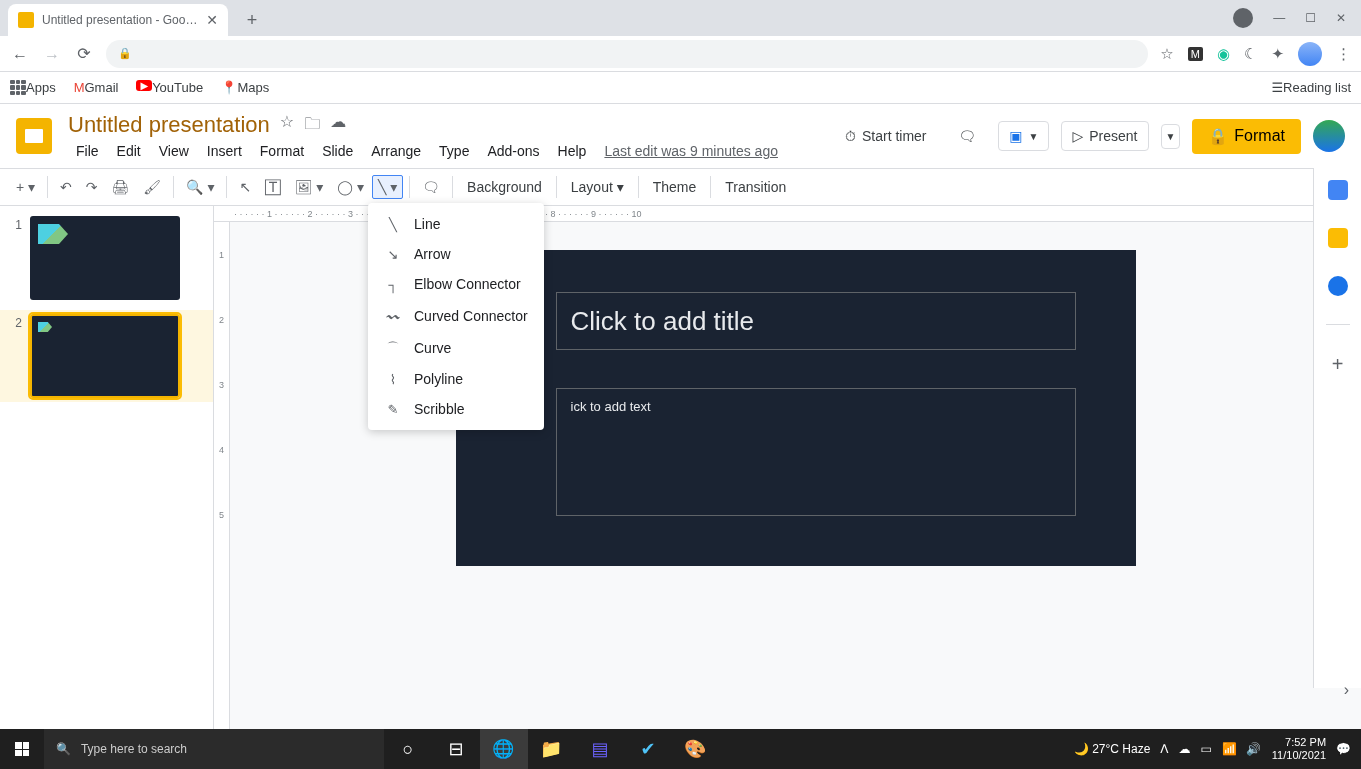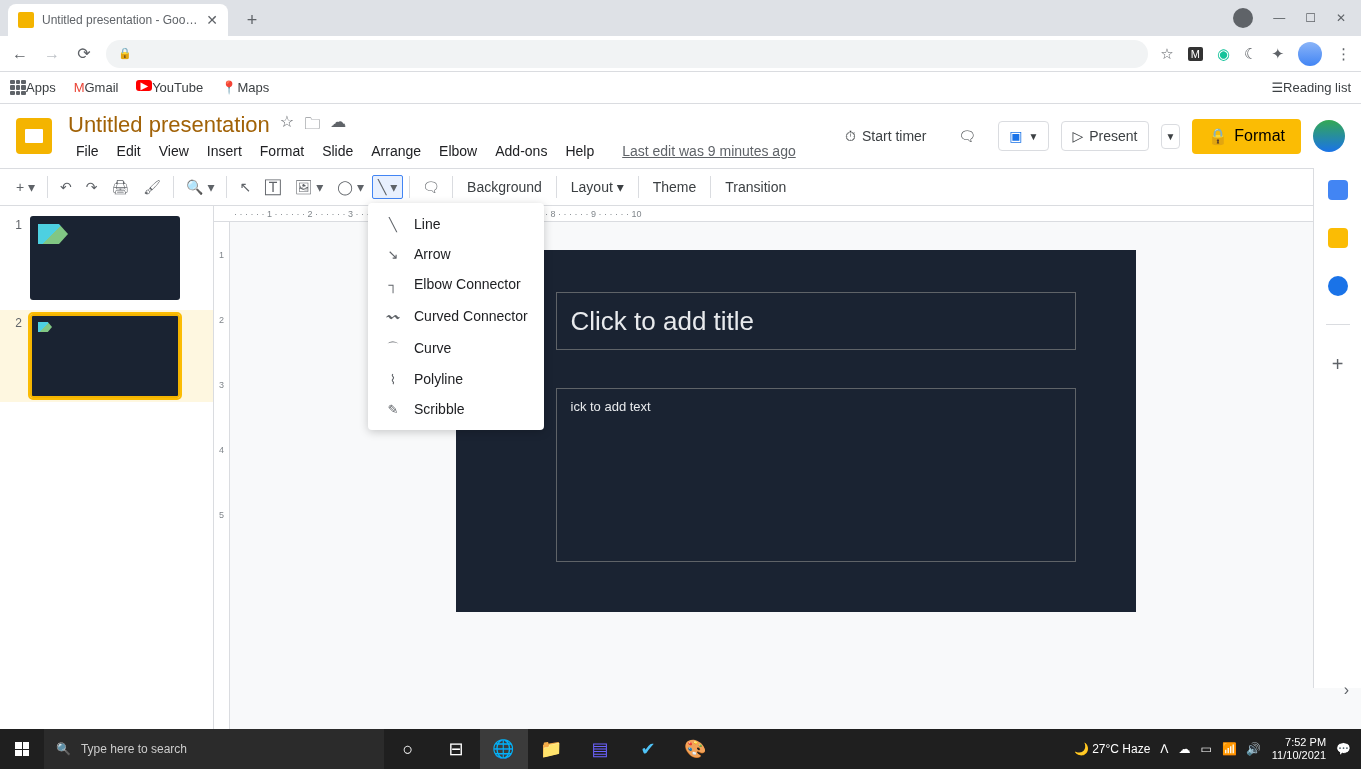--- a/index.html
+++ b/index.html
@@ -35,21 +35,21 @@
 .app-header { height: 64px; display: flex; align-items: center; padding: 0 16px; gap: 8px; }
 .slides-logo { width: 36px; height: 36px; background: #f4b400; border-radius: 4px; display: flex; align-items: center; justify-content: center; margin-right: 8px; }
 .slides-logo::after { content: ""; width: 18px; height: 14px; background: #fff; border-radius: 1px; }
 .title-zone { display: flex; flex-direction: column; }
 .title-row { display: flex; align-items: center; gap: 10px; }
 .doc-title { font-size: 22px; color: #a16207; }
 .title-icons { display: flex; gap: 10px; color: #5f6368; font-size: 16px; }
 .title-icons span { cursor: pointer; }
 .menu-row { display: flex; gap: 2px; font-size: 14px; color: #202124; margin-top: 2px; }
 .menu-row span { padding: 2px 8px; cursor: pointer; }
-.menu-row .last-edit { color: #5f6368; text-decoration: underline; margin-left: 10px; }
+.menu-row .last-edit { color: #5f6368; text-decoration: underline; }
 .header-right { margin-left: auto; display: flex; align-items: center; gap: 12px; }
 .hdr-btn { display: flex; align-items: center; gap: 6px; font-size: 14px; color: #3c4043; padding: 6px 10px; border-radius: 4px; cursor: pointer; }
 .hdr-btn.bordered { border: 1px solid #dadce0; }
 .share-btn { background: #fbbc04; padding: 8px 16px; border-radius: 4px; font-weight: 500; display: flex; align-items: center; gap: 6px; cursor: pointer; }
 .avatar-img { width: 32px; height: 32px; border-radius: 50%; background: linear-gradient(#34a853,#1a73e8); }
 
 
 .toolbar { height: 38px; border-top: 1px solid #dadce0; border-bottom: 1px solid #dadce0; display: flex; align-items: center; padding: 0 10px; gap: 2px; position: relative; }
 .tb-btn { padding: 4px 6px; color: #5f6368; font-size: 14px; cursor: pointer; border-radius: 2px; display: flex; align-items: center; gap: 2px; }
 .tb-sep { width: 1px; height: 22px; background: #dadce0; margin: 0 4px; }
@@ -65,21 +65,21 @@
 .thumb-slide { width: 150px; height: 84px; background: #1a2332; border: 2px solid transparent; border-radius: 3px; position: relative; overflow: hidden; }
 .thumb-slide.selected { border-color: #f4b400; outline: 2px solid #fbbc04; }
 .thumb-row.active { background: #fef7e0; margin-left: -8px; margin-right: -8px; padding: 4px 8px; border-radius: 0; }
 .thumb-shape { position: absolute; top: 6px; left: 6px; width: 30px; height: 20px; background: linear-gradient(135deg,#4dd0e1 50%,#81c784 50%); clip-path: polygon(0 0,70% 0,100% 50%,70% 100%,0 100%); }
 
 .canvas-area { flex: 1; background: #f8f9fa; position: relative; display: flex; flex-direction: column; }
 .ruler-h { height: 16px; background: #fff; border-bottom: 1px solid #dadce0; font-size: 9px; color: #80868b; display: flex; align-items: center; padding-left: 20px; letter-spacing: 30px; }
 .canvas-body { flex: 1; display: flex; }
 .ruler-v { width: 16px; background: #fff; border-right: 1px solid #dadce0; font-size: 9px; color: #80868b; display: flex; flex-direction: column; align-items: center; padding-top: 28px; gap: 55px; }
 .slide-stage { flex: 1; display: flex; align-items: flex-start; justify-content: center; padding-top: 28px; position: relative; }
-.slide { width: 680px; height: 362px; background: #1a2332; position: relative; }
+.slide { width: 680px; height: 316px; background: #1a2332; position: relative; }
 .slide-title-box { position: absolute; top: 42px; left: 100px; right: 60px; height: 58px; border: 1px solid #5f6368; display: flex; align-items: center; padding: 0 14px; color: #e8eaed; font-size: 26px; }
 .slide-text-box { position: absolute; top: 128px; left: 100px; right: 60px; bottom: 50px; border: 1px solid #5f6368; padding: 10px 14px; color: #e8eaed; font-size: 13px; margin-top: 10px; }
 
 
 .line-dropdown { position: absolute; top: 203px; left: 368px; width: 176px; background: #fff; box-shadow: 0 2px 10px rgba(0,0,0,.2); border-radius: 4px; padding: 6px 0; z-index: 500; }
 .dd-item { display: flex; align-items: center; gap: 12px; padding: 7px 16px; font-size: 14px; color: #202124; cursor: pointer; }
 .dd-icon { width: 18px; text-align: center; color: #5f6368; font-size: 13px; }
 
 
 .notes-divider { height: 8px; display: flex; justify-content: center; align-items: center; background: #fff; border-top: 1px solid #dadce0; cursor: row-resize; }
@@ -182,21 +182,21 @@
       </div>
     </div>
     <div class="menu-row">
       <span>File</span>
       <span>Edit</span>
       <span>View</span>
       <span>Insert</span>
       <span>Format</span>
       <span>Slide</span>
       <span>Arrange</span>
-      <span>Elbow</span>
+      <span>Type</span>
       <span>Add-ons</span>
       <span>Help</span>
       <span class="last-edit">Last edit was 9 minutes ago</span>
     </div>
   </div>
   <div class="header-right">
     <div class="hdr-btn">
         <span>⏱</span>
         <span>Start timer</span>
       </div>

